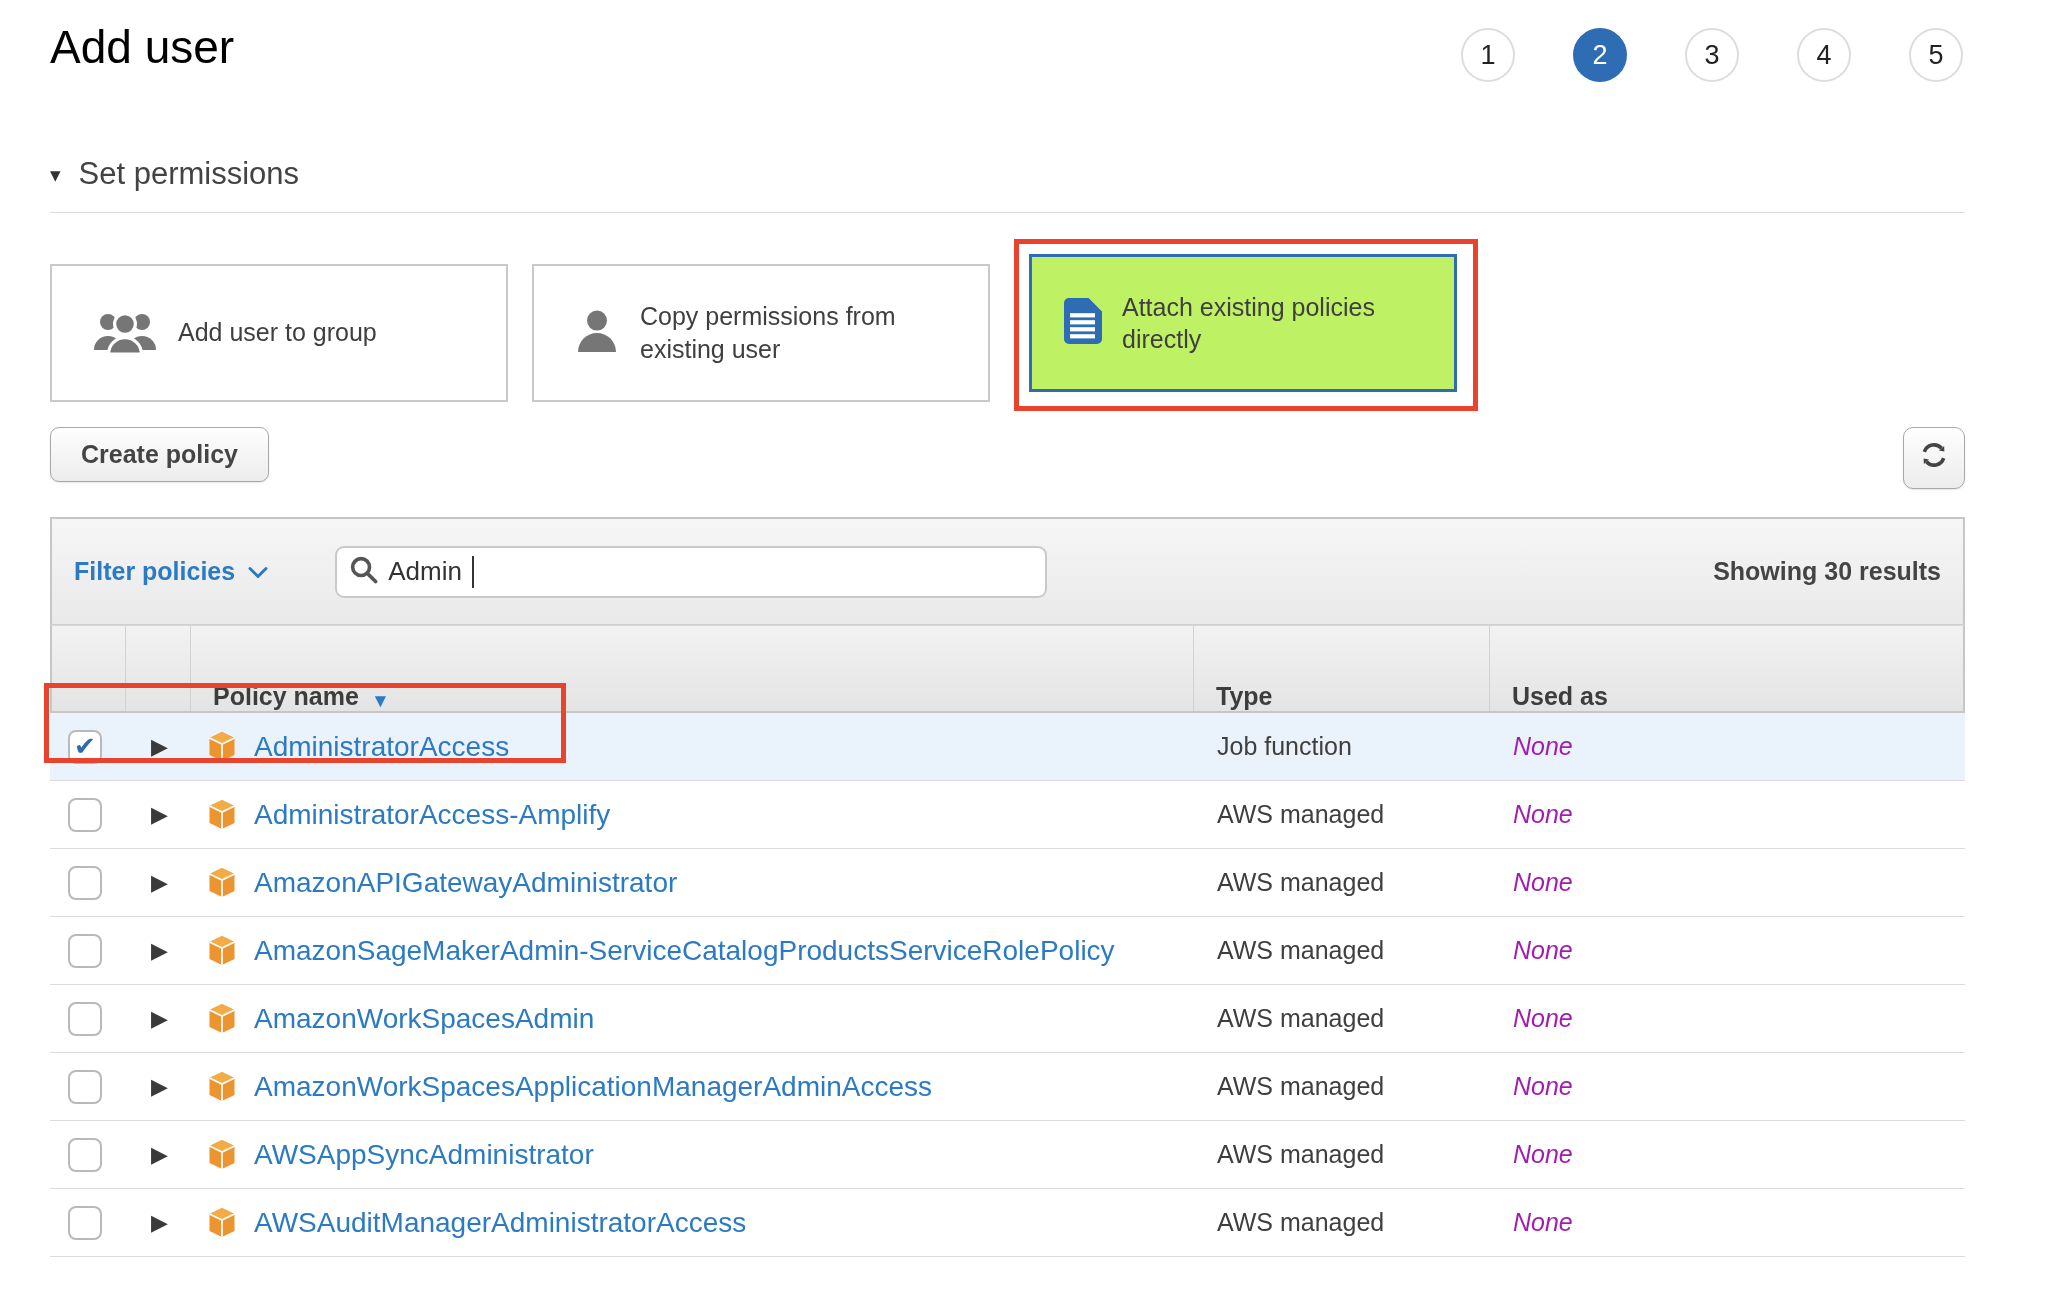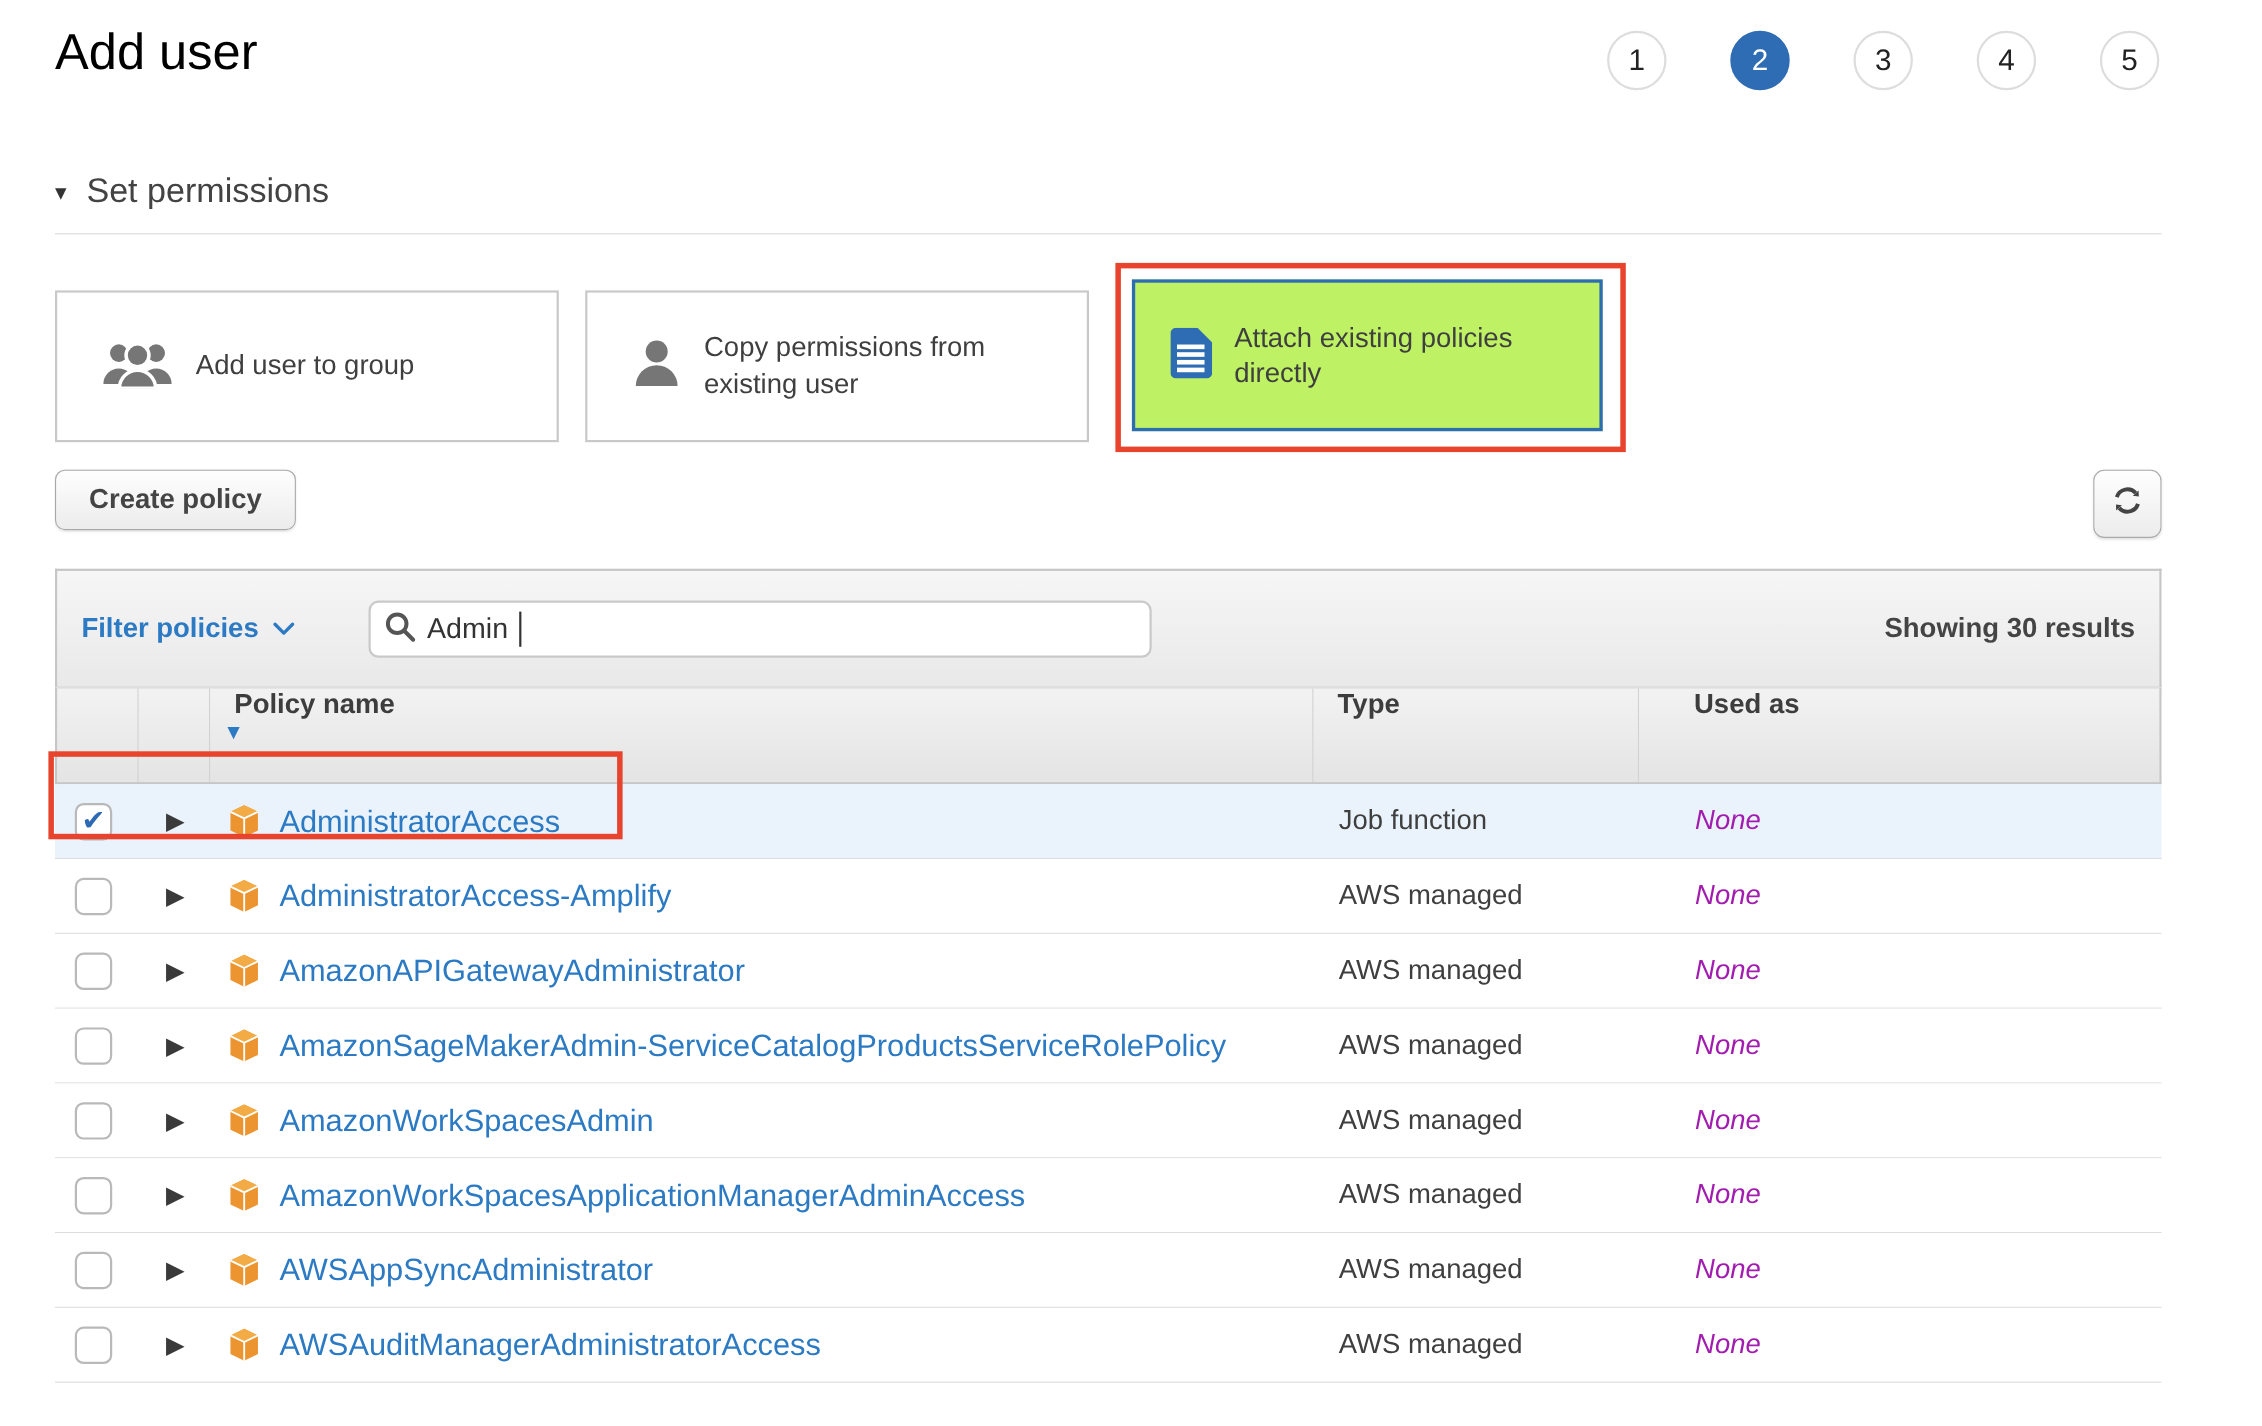--- a/index.html
+++ b/index.html
@@ -46,27 +46,27 @@
               display:flex;align-items:center;padding:0 22px;box-sizing:border-box;}
   .filter-label{display:flex;align-items:center;gap:12px;color:var(--link);font-weight:bold;font-size:25px;cursor:pointer;}
   .search-box{margin-left:66px;width:712px;height:52px;background:#fff;border:2px solid #c9c9c9;border-radius:9px;
               display:flex;align-items:center;padding:0 12px;gap:10px;box-sizing:border-box;cursor:text;}
   .search-text{font-size:26px;color:#333;}
   .caret{width:2.5px;height:32px;background:#333;}
   .results{margin-left:auto;font-weight:bold;font-size:25px;color:#444;}
 
   .thead{height:88px;background:linear-gradient(#f2f2f2,#e4e4e4);border:2px solid #c6c6c6;border-top:1.5px solid #d8d8d8;
          display:flex;box-sizing:border-box;}
-  .hcell{display:flex;align-items:flex-start;box-sizing:border-box;flex-direction:column;}
+  .hcell{display:flex;align-items:flex-end;box-sizing:border-box;}
   .hcell + .hcell{border-left:1.5px solid #d2d2d2;}
   .c-check{width:73px;}
   .c-expand{width:65px;}
   .c-name{width:1003px;}
   .c-type{width:296px;}
-  .c-used{flex:1;padding-left:28px;}
+  .c-used{flex:1;}
   .hlabel{font-size:25px;font-weight:bold;color:#3d3d3d;padding-left:22px;}
   .sort{font-size:19px;color:var(--link);margin-left:12px;transform:translateY(1px);}
 
   .trow{height:67px;display:flex;align-items:center;border-bottom:1.5px solid #dcdcdc;background:#fff;}
   .trow.selected{background:#eaf3fc;}
   .cell{display:flex;align-items:center;box-sizing:border-box;height:100%;}
   .trow .c-check{width:75px;}.trow .c-expand{width:65px;}.trow .c-name{width:1005px;}
   .checkbox{width:34px;height:34px;margin-left:18px;border:2px solid #b9b9b9;border-radius:8px;background:#fff;
             display:flex;align-items:center;justify-content:center;box-sizing:border-box;cursor:pointer;}
   .checkbox .mark{color:#2e69b3;font-size:26px;font-weight:bold;line-height:1;transform:translateY(-1px);}

